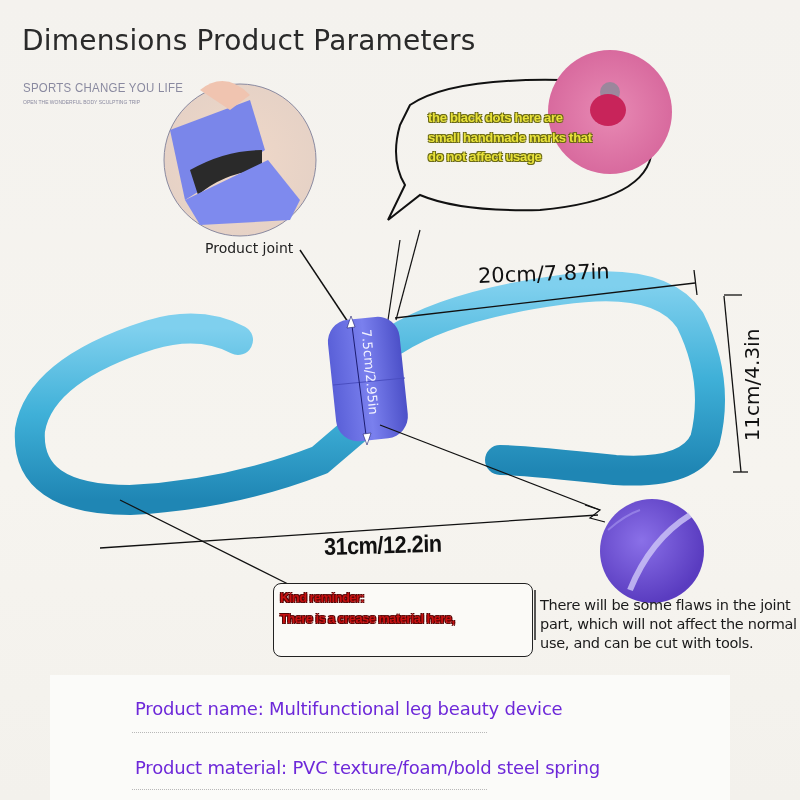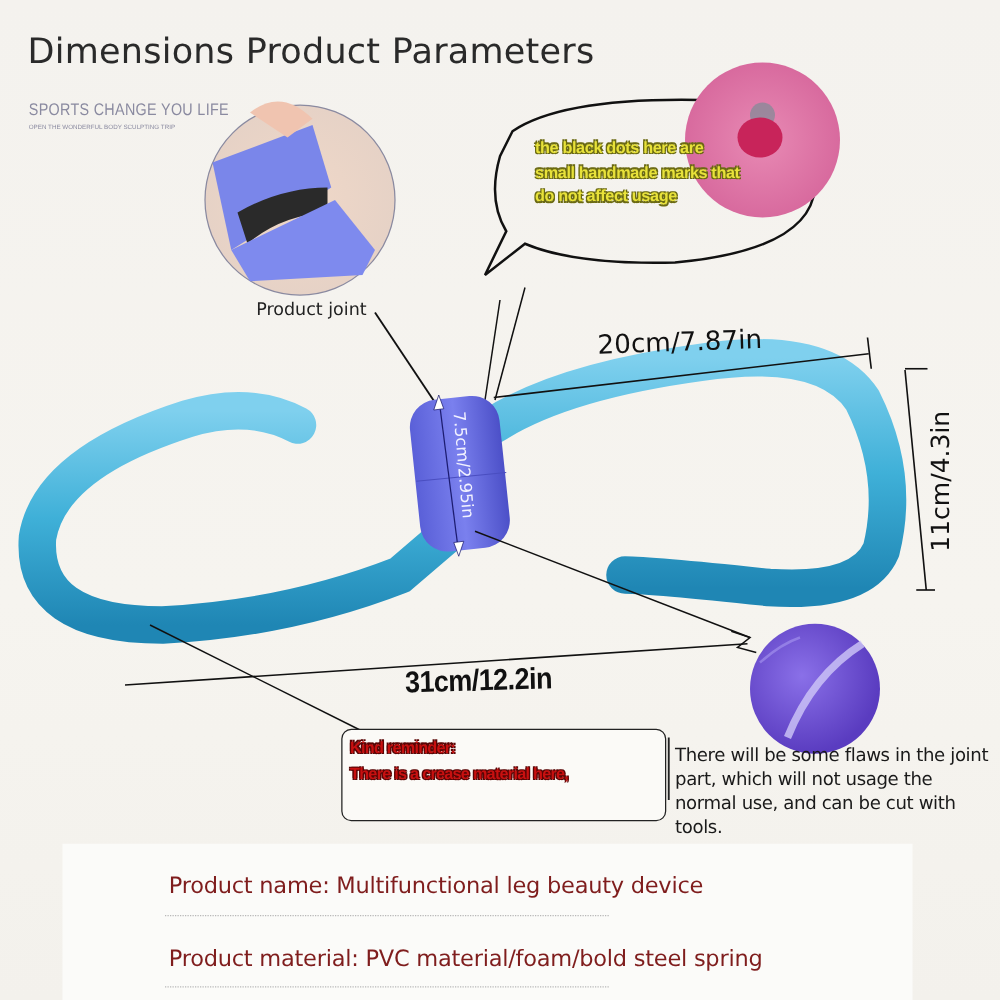--- a/index.html
+++ b/index.html
@@ -61,21 +61,21 @@
   .flaws-text {
     position: absolute; left: 540px; top: 596px; width: 258px;
     font-family: "DejaVu Sans", sans-serif; font-size: 14.5px; line-height: 19px; color: #1a1a1a;
     letter-spacing: -0.3px;
   }
   .params {
     position: absolute; left: 50px; top: 675px; width: 680px; height: 125px;
     background: #fbfbf9;
   }
   .param-row {
-    position: absolute; left: 85px; font-family: "DejaVu Sans", sans-serif; font-size: 18px; color: #7f1d1d;
+    position: absolute; left: 85px; font-family: "DejaVu Sans", sans-serif; font-size: 18px; color: #6d28d9;
     white-space: nowrap; letter-spacing: -0.2px;
   }
   .param-row.r1 { top: 23px; }
   .param-row.r2 { top: 82px; }
   .dots {
     position: absolute; left: 82px; width: 360px; height: 0;
     border-top: 1.5px dotted #b8b8b8; 
   }
   .dots.d1 { top: 57px; width: 355px; }
   .dots.d2 { top: 114px; width: 355px; }
@@ -182,21 +182,21 @@
   <div class="dim-label dim-7">7.5cm/2.95in</div>
   <div class="dim-label dim-31">31cm/12.2in</div>
 
   <div class="warm-box">
     <div class="warm-text">
       <div>Kind reminder:</div>
       <div>There is a crease material here,</div>
     </div>
   </div>
 
-  <div class="flaws-text">There will be some flaws in the joint part, which will not usage the normal use, and can be cut with tools.</div>
+  <div class="flaws-text">There will be some flaws in the joint part, which will not affect the normal use, and can be cut with tools.</div>
 
   <div class="params">
     <div class="param-row r1">Product name: Multifunctional leg beauty device</div>
     <div class="dots d1"></div>
-    <div class="param-row r2">Product material: PVC material/foam/bold steel spring</div>
+    <div class="param-row r2">Product material: PVC texture/foam/bold steel spring</div>
     <div class="dots d2"></div>
   </div>
 </div>
 
 </body></html>

